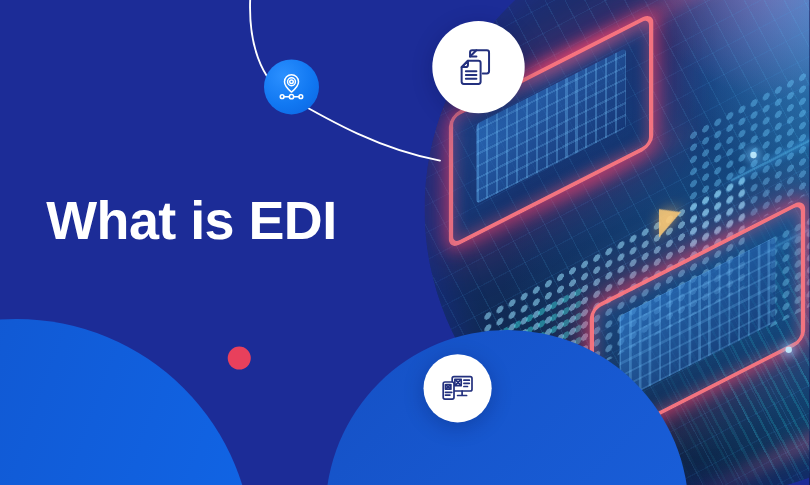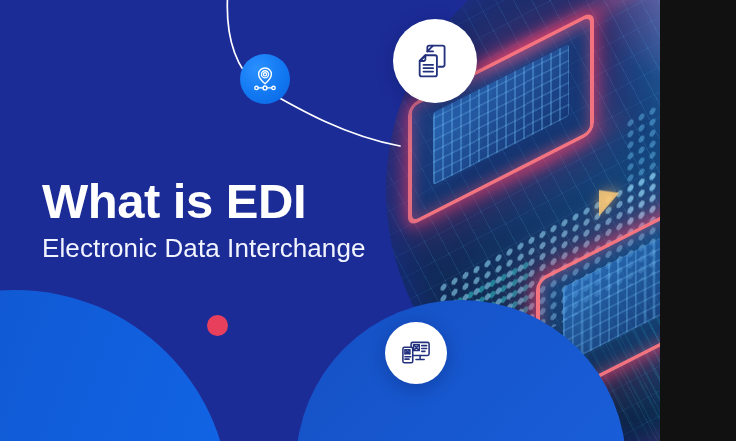--- a/index.html
+++ b/index.html
@@ -1,20 +1,20 @@
 <!DOCTYPE html>
 <html><head>
 <meta charset="utf-8">
 <title>What is EDI</title>
 <style>
   html,body{margin:0;padding:0;background:#111;}
   *{box-sizing:border-box;}
   .stage{
     position:relative;
-    width:660px;height:441px;
+    width:736px;height:441px;
     overflow:hidden;
     background:#1a2a96;
     font-family:"Liberation Sans","DejaVu Sans",sans-serif;
   }
   
   .bg-base{position:absolute;inset:0;background:#1c2c97;}
   .deco-circle{position:absolute;border-radius:50%;}
   .deco-circle-right{
     width:330px;height:330px;
     left:296px;top:300px;
@@ -233,15 +233,14 @@
       <path d="M19 12 l7 7 M26 12 l-7 7"></path>
       <path d="M29 13 h6 M29 16.5 h6 M29 20 h4"></path>
       <rect x="6" y="15" width="12" height="19" rx="2" fill="#ffffff"></rect>
       <rect x="8.5" y="18" width="6" height="5" rx="1"></rect>
       <path d="M8.5 18 l6 5 M14.5 18 l-6 5"></path>
       <path d="M8.5 26.5 h7 M8.5 29.5 h5"></path>
     </svg>
   </div>
 
   <h1 class="headline">What is EDI</h1>
-  <p class="subhead">Electronic Data Interchange</p>
 
 </div>
 
 </body></html>

